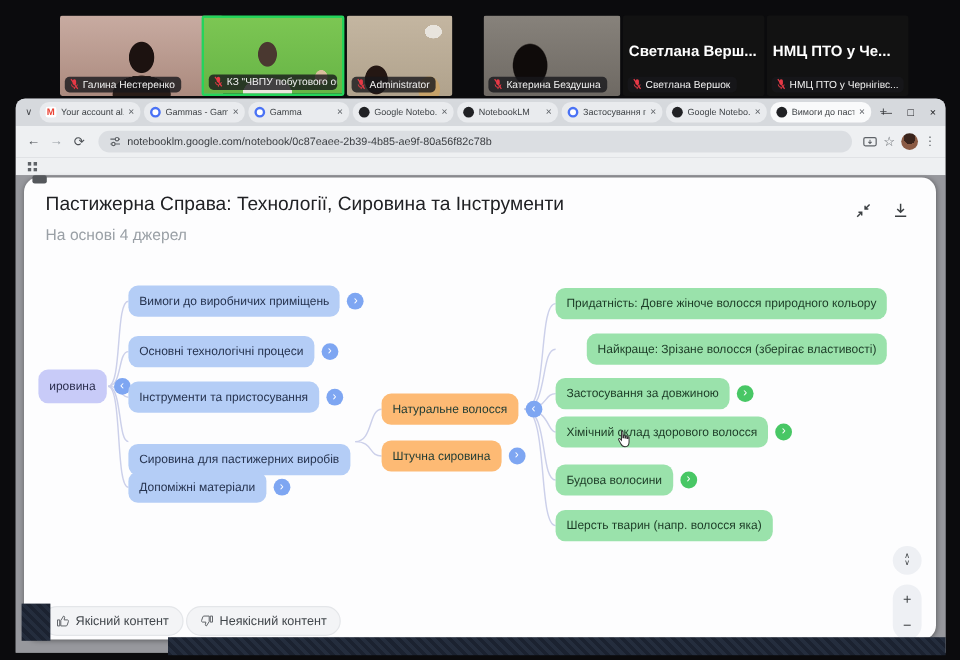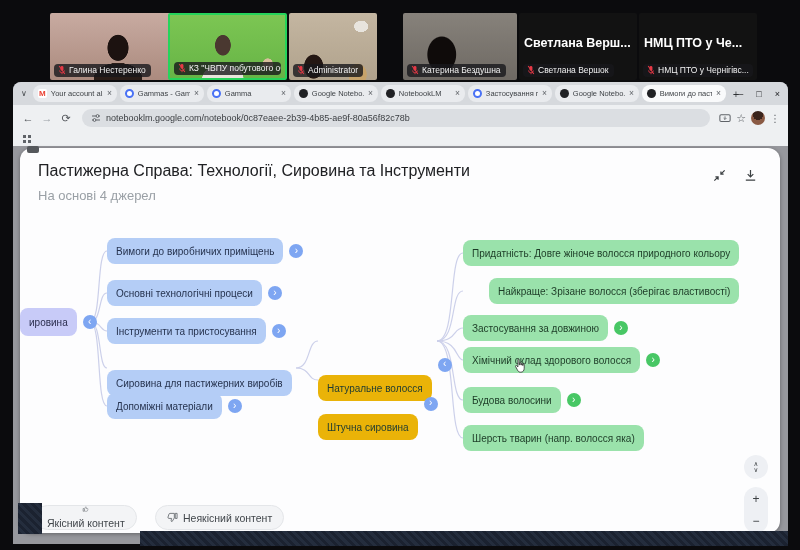--- a/index.html
+++ b/index.html
@@ -45,21 +45,21 @@
   
   .card{position:absolute;left:7px;top:2px;width:760px;height:385px;background:#fdfdfe;border-radius:12px;box-shadow:0 1px 4px rgba(0,0,0,.35);overflow:hidden;}
   .notch{position:absolute;left:14px;top:0;width:12px;height:7px;background:#55585c;border-radius:2px;z-index:3;}
   .card-title{position:absolute;left:18px;top:14px;font-size:16px;font-weight:500;color:#202124;z-index:2;}
   .card-sub{position:absolute;left:18px;top:40px;font-size:13px;color:#9aa0a6;z-index:2;}
   .cardicons{position:absolute;right:22px;top:20px;display:flex;gap:16px;z-index:2;color:#3c4043;}
   .edges{position:absolute;left:0;top:0;z-index:0;}
   .node{position:absolute;display:flex;align-items:center;gap:6px;z-index:1;}
   .pill{height:26px;display:flex;align-items:center;padding:0 9px;border-radius:8px;font-size:10px;white-space:nowrap;}
   .pill.blue{background:#b4cdf6;color:#26334f;}
-  .pill.teal{background:#eab308;color:#1d3a33;margin-top:47px;}
+  .pill.teal{background:#fdba74;color:#1d3a33;}
   .pill.green{background:#9ae2ab;color:#1c3b26;}
   .pill.root{background:#c8cbf8;color:#2b2e4e;height:28px;}
   .chev{width:14px;height:14px;border-radius:50%;display:flex;align-items:center;justify-content:center;color:#fff;font-size:10px;line-height:1;padding-bottom:1px;}
   .chev.b{background:#7ea6f2;}
   .chev.g{background:#48c765;}
   .feedback{position:absolute;display:flex;align-items:center;gap:5px;height:25px;padding:0 11px;border-radius:13px;background:#f3f4f6;border:1px solid #e4e6e9;font-size:10.5px;color:#41464b;z-index:2;}
   .mapctl{position:absolute;background:#eef0f4;color:#3c4043;display:flex;align-items:center;justify-content:center;z-index:2;}
   .ctl-expand{right:12px;top:307px;width:24px;height:24px;border-radius:50%;flex-direction:column;font-size:6.5px;line-height:.9;}
   .ctl-zoom{right:12px;top:339px;width:24px;height:46px;border-radius:12px;flex-direction:column;justify-content:space-between;padding:5px 0;font-size:12px;}
   .cursor{position:absolute;z-index:4;}
@@ -244,21 +244,21 @@
             <path d="M276,220 C291,220 287,232 298,232"></path>
             <path d="M417,193 C437,193 428,105 443,105"></path>
             <path d="M417,193 C437,193 430,143 443,143"></path>
             <path d="M417,193 C437,193 433,180 443,180"></path>
             <path d="M417,193 C438,193 436,212 443,212"></path>
             <path d="M417,193 C437,193 430,252 443,252"></path>
             <path d="M417,193 C437,193 428,290 443,290"></path>
           </g>
         </svg>
 
-        <div class="node" style="left:0px;top:160px;justify-content:flex-end;">
+        <div class="node" style="left:12px;top:160px;justify-content:flex-end;">
           <span class="pill root">ировина</span>
           <span class="chev b">‹</span>
         </div>
 
         <div class="node" style="left:87px;top:90px;justify-content:center;">
             <span class="pill blue">Вимоги до виробничих приміщень</span>
             <span class="chev b">›</span>
           </div>
         <div class="node" style="left:87px;top:132px;">
             <span class="pill blue">Основні технологічні процеси</span>
@@ -305,21 +305,21 @@
             <span class="chev g">›</span>
           </div>
         <div class="node" style="left:443px;top:277px;">
             <span class="pill green">Шерсть тварин (напр. волосся яка)</span>
           </div>
 
         <span class="cursor" style="left:494px;top:210px;"><svg width="13" height="16" viewBox="0 0 14 17">
               <path d="M4.2 1.8C4.2 1 5.5 1 5.5 1.8L5.5 7.2 6.1 7.2 6.1 5.4C6.1 4.6 7.4 4.6 7.4 5.4L7.4 7.4 8 7.4 8 6C8 5.2 9.2 5.2 9.2 6L9.2 7.8 9.9 7.8 9.9 6.8C9.9 6.1 11 6.1 11 6.8L11 11C11 13.6 9.5 15.2 7.4 15.2 5.4 15.2 4.5 14.4 3.6 12.6L1.7 9.1C1.2 8.2 2.3 7.5 3 8.2L4.2 9.5Z" fill="#fff" stroke="#333" stroke-width="0.9"></path>
             </svg></span>
 
-        <div class="feedback" style="left:15px;top:357px;flex-direction:column;">
+        <div class="feedback" style="left:15px;top:357px;">
           <svg width="11" height="11" viewBox="0 0 24 24">
               <path d="M2 10h4v11H2zM8 21h9.5c1 0 1.8-.6 2.1-1.5l2.3-6.8c.4-1.3-.5-2.7-1.9-2.7H14l1-4.3C15.3 4.3 14.2 3 13 3l-5 8z" fill="none" stroke="#5f6368" stroke-width="1.8"></path>
             </svg>
           <span>Якісний контент</span>
         </div>
         <div class="feedback" style="left:135px;top:357px;">
           <svg width="11" height="11" viewBox="0 0 24 24" style="transform:rotate(180deg);">
               <path d="M2 10h4v11H2zM8 21h9.5c1 0 1.8-.6 2.1-1.5l2.3-6.8c.4-1.3-.5-2.7-1.9-2.7H14l1-4.3C15.3 4.3 14.2 3 13 3l-5 8z" fill="none" stroke="#5f6368" stroke-width="1.8"></path>
             </svg>
           <span>Неякісний контент</span>

